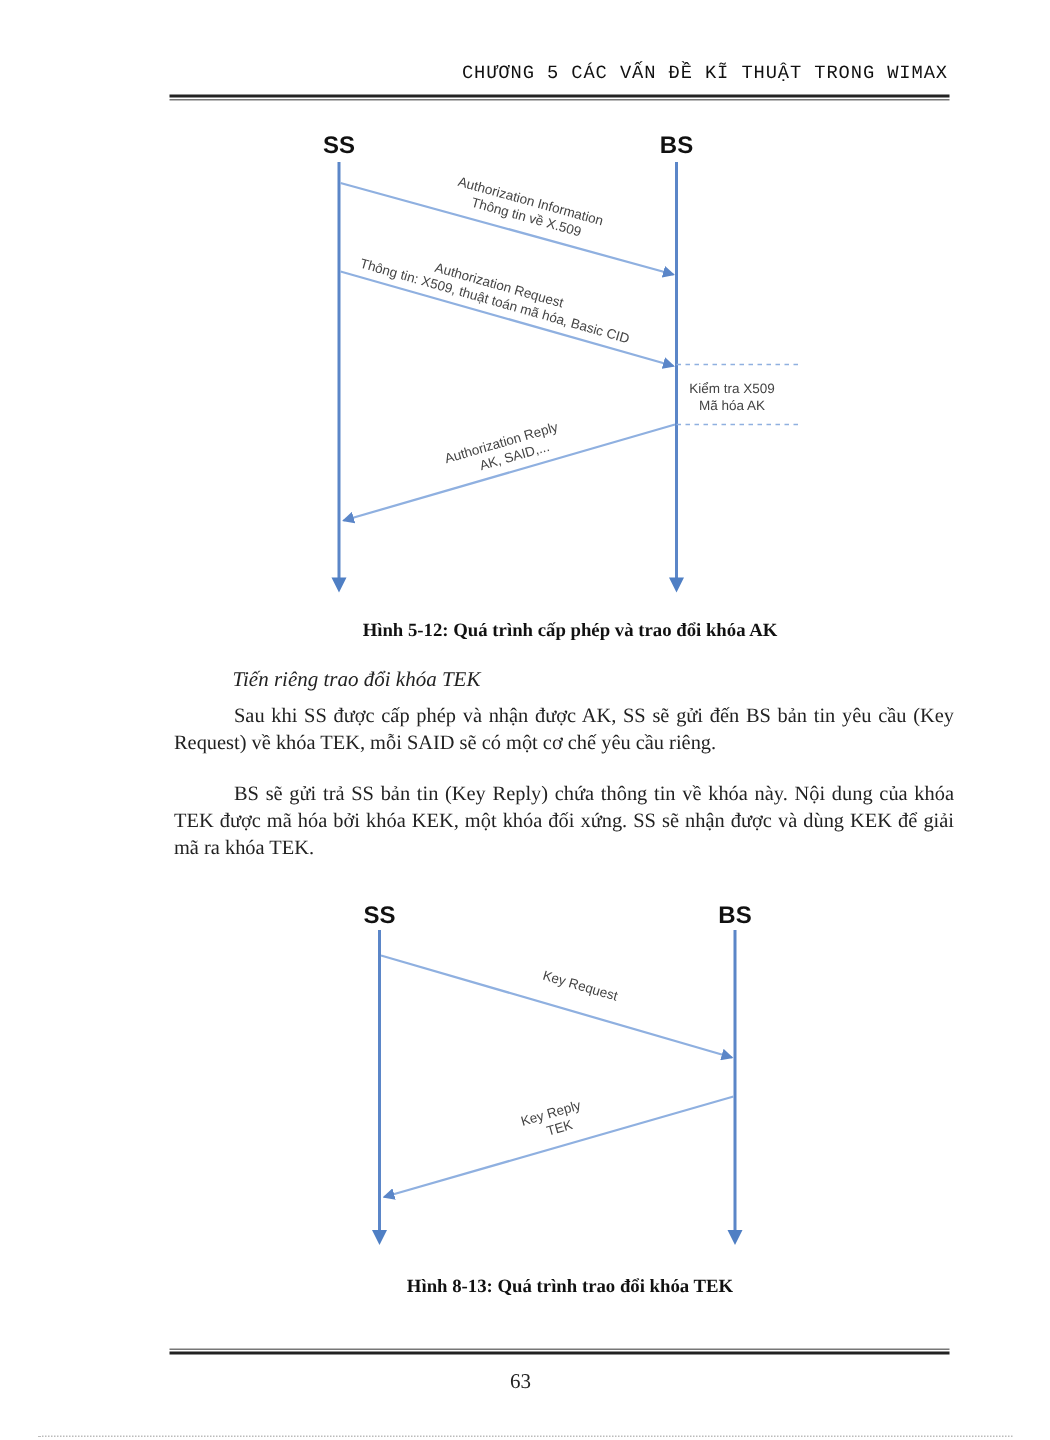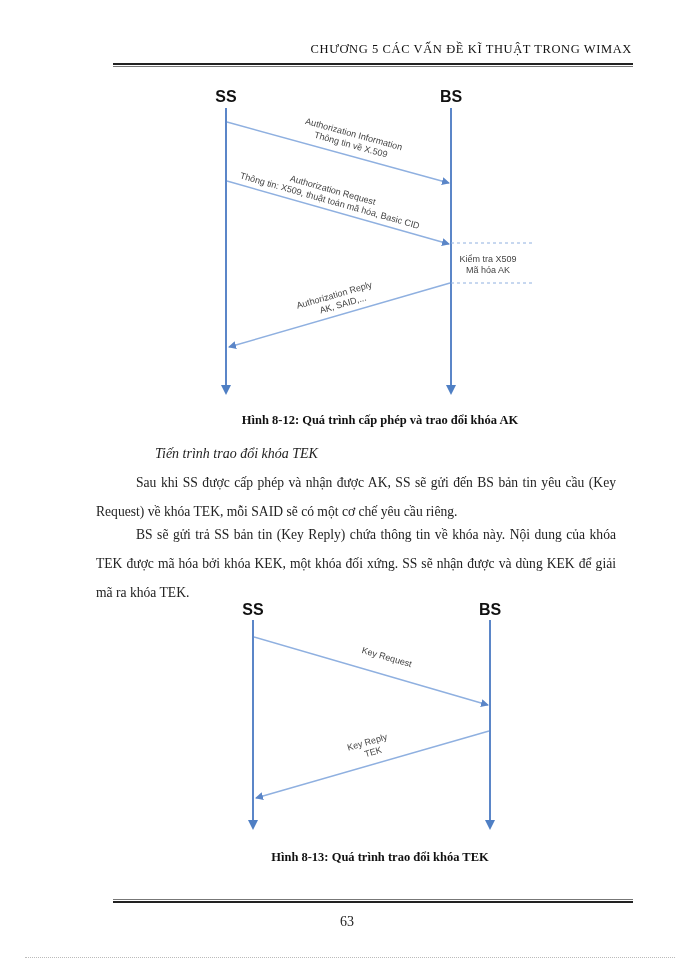--- a/index.html
+++ b/index.html
@@ -1,25 +1,25 @@
 <!DOCTYPE html>
 <html><head>
 <meta charset="utf-8">
 <style>
   html, body { margin:0; padding:0; background:#ffffff; }
   body { width:700px; height:960px; position:relative; overflow:hidden; font-family:"Liberation Serif", serif; color:#111; }
-  .header-title { position:absolute; left:300px; width:332px; top:42px; text-align:right; font-family:Liberation Serif, serif; font-size:12.5px; letter-spacing:0.6px; color:#111; white-space:nowrap; }
+  .header-title { position:absolute; left:300px; width:332px; top:42px; text-align:right; font-family:Liberation Mono, monospace; font-size:12.5px; letter-spacing:0.6px; color:#111; white-space:nowrap; }
   .rule-thick { position:absolute; left:113px; width:520px; height:2px; background:#222; }
   .rule-thin { position:absolute; left:113px; width:520px; height:1px; background:#777; }
   .diagram { position:absolute; left:0; top:0; width:700px; height:960px; pointer-events:none; }
   .actor { font-family:"Liberation Sans", sans-serif; font-weight:bold; font-size:16px; fill:#111; }
   .msg { font-family:"Liberation Sans", sans-serif; font-size:9px; fill:#444; }
   .caption { position:absolute; left:100px; width:560px; text-align:center; font-weight:bold; font-size:12.5px; color:#111; }
   .subhead { position:absolute; left:155px; font-style:italic; font-size:14px; color:#222; }
-  .para { position:absolute; left:96px; width:520px; font-size:13.6px; line-height:29px; text-align:justify; color:#222; }
+  .para { position:absolute; left:116px; width:520px; font-size:13.6px; line-height:18px; text-align:justify; color:#222; }
   .para .indent { display:inline-block; width:40px; }
   .page-number { position:absolute; left:340px; width:60px; top:914px; font-size:14px; color:#222; }
   .bottom-dots { position:absolute; left:25px; width:650px; top:957px; border-top:1px dotted #bbb; }
 </style>
 </head>
 <body>
 
 <div class="header-title">CHƯƠNG 5 CÁC VẤN ĐỀ KĨ THUẬT TRONG WIMAX</div>
 <div class="rule-thick" style="top:63px;"></div>
 <div class="rule-thin" style="top:66px;"></div>
@@ -82,23 +82,23 @@
     </g>
 
     <line x1="489" y1="731" x2="256" y2="798" stroke="#8fb0e0" stroke-width="1.5" marker-end="url(#arrowMsg)"></line>
     <g transform="translate(368,745) rotate(-16)">
       <text class="msg" x="0" y="0" text-anchor="middle">Key Reply</text>
       <text class="msg" x="3" y="11" text-anchor="middle">TEK</text>
     </g>
   </g>
 </svg>
 
-<div class="caption" style="top:413px;">Hình 8-12: Quá trình cấp phép và trao đổi khóa AK</div>
+<div class="caption" style="top:413px;">Hình 5-12: Quá trình cấp phép và trao đổi khóa AK</div>
 
-<div class="subhead" style="top:446px;">Tiến trình trao đổi khóa TEK</div>
+<div class="subhead" style="top:446px;">Tiến riêng trao đổi khóa TEK</div>
 
 <div class="para" style="top:468px;"><span class="indent"></span><span>Sau khi SS được cấp phép và nhận được AK, SS sẽ gửi đến BS bản tin yêu cầu (Key Request) về khóa TEK, mỗi SAID sẽ có một cơ chế yêu cầu riêng.</span></div>
 <div class="para" style="top:520px;"><span class="indent"></span><span>BS sẽ gửi trả SS bản tin (Key Reply) chứa thông tin về khóa này. Nội dung của khóa TEK được mã hóa bởi khóa KEK, một khóa đối xứng. SS sẽ nhận được và dùng KEK để giải mã ra khóa TEK.</span></div>
 
 <div class="caption" style="top:850px;">Hình 8-13: Quá trình trao đổi khóa TEK</div>
 
 <div class="rule-thin" style="top:899px;"></div>
 <div class="rule-thick" style="top:901px;"></div>
 <div class="page-number">63</div>
 <div class="bottom-dots"></div>

